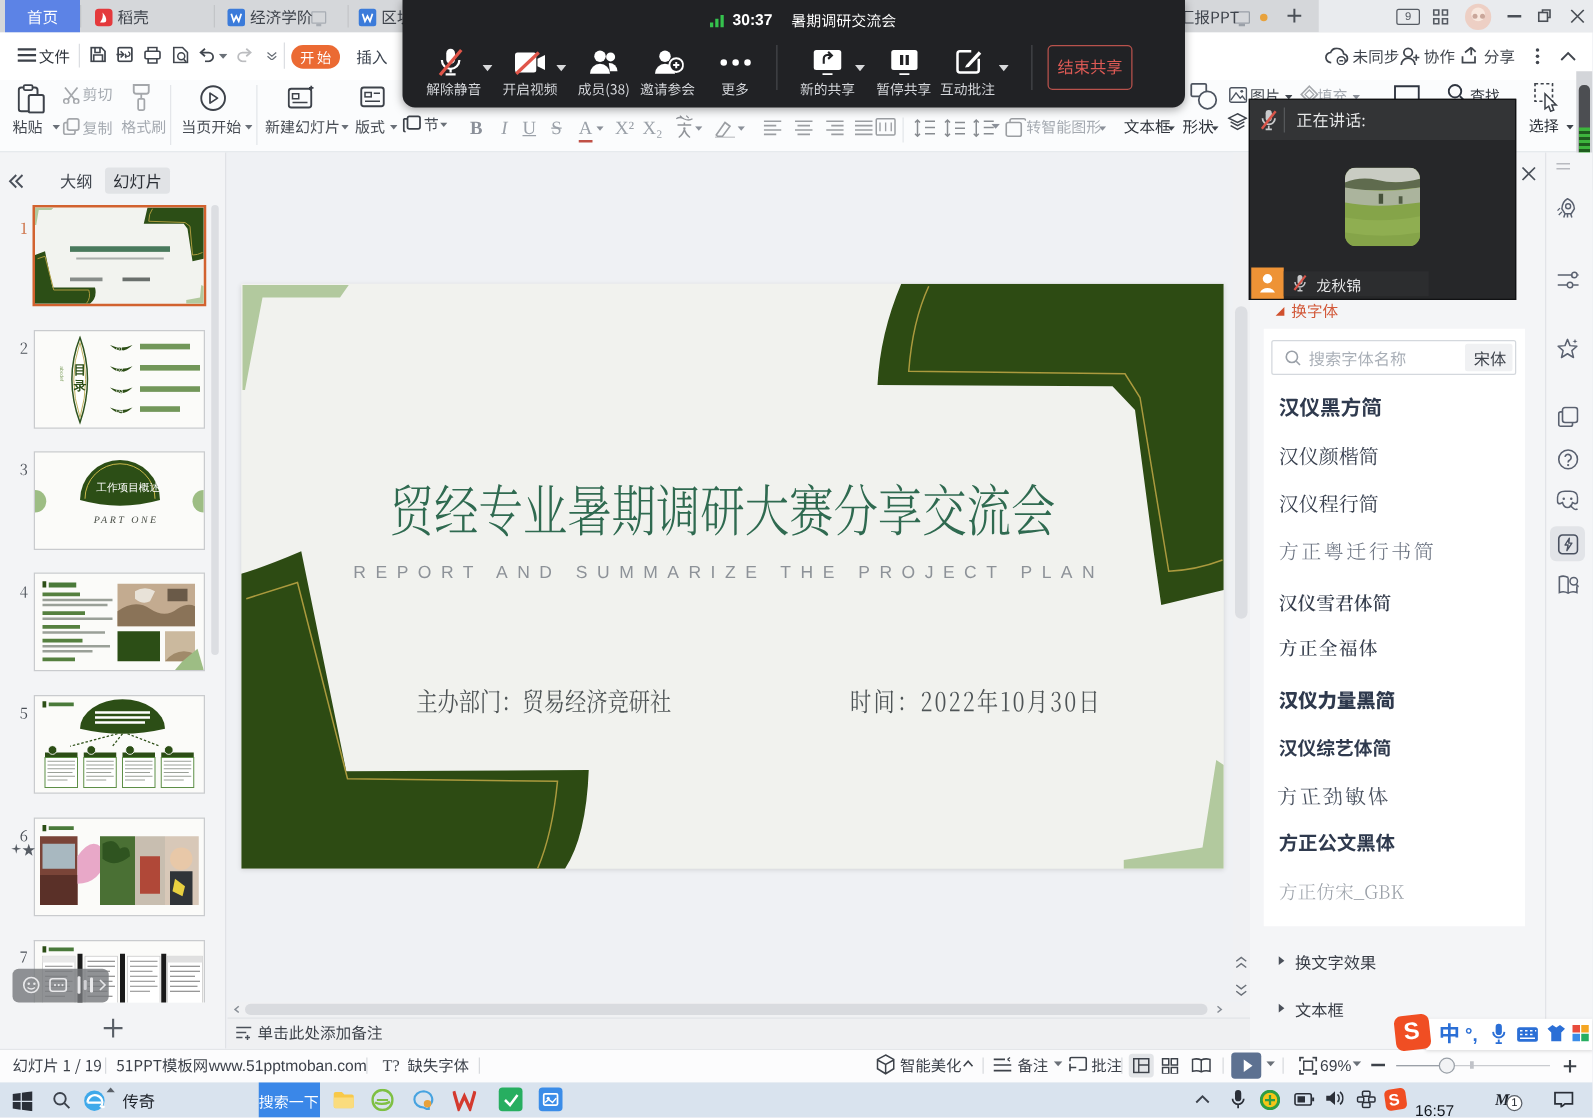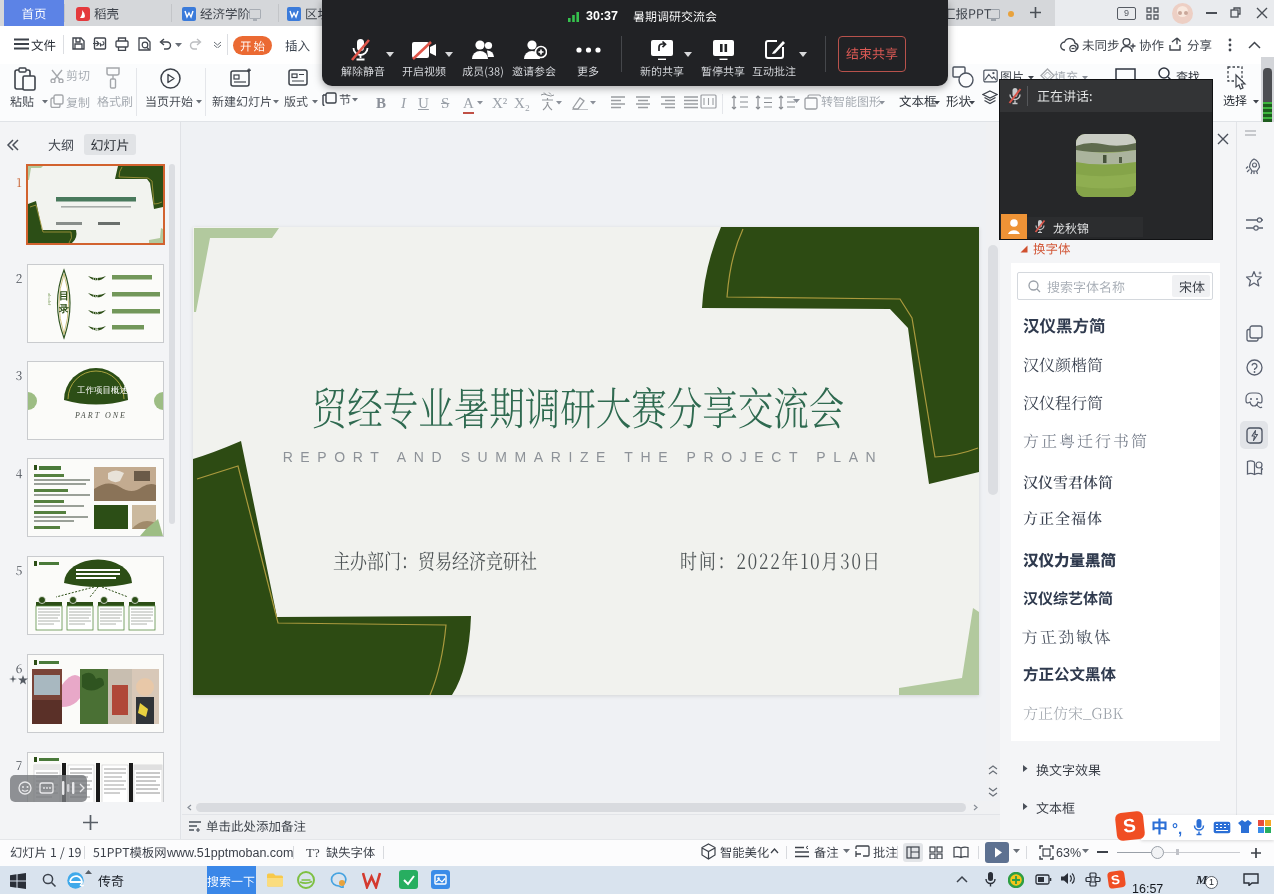--- a/index.html
+++ b/index.html
@@ -1015,21 +1015,21 @@
     <svg width="15" height="15">
       <rect x="1" y="1" width="6" height="6" fill="#e84c3d"></rect>
       <rect x="8" y="1" width="6" height="6" fill="#f5a623"></rect>
       <rect x="1" y="8" width="6" height="6" fill="#3a8ce8"></rect>
       <rect x="8" y="8" width="6" height="6" fill="#27ae60"></rect>
     </svg>
   </div>
 
 <div class="ab" style="left:583px;top:449px;transform:translateX(-50%);font-size:14px;letter-spacing:7.6px;color:#8d9298;white-space:nowrap;font-family:'Liberation Sans'">REPORT AND SUMMARIZE THE PROJECT PLAN</div>
 <div class="ab" style="left:167px;top:846px;font-size:12.5px;color:#3c414a">www.51pptmoban.com</div>
-<div class="ab" style="left:1056px;top:845.5px;font-size:12.5px;color:#3c414a">63%</div>
+<div class="ab" style="left:1056px;top:845.5px;font-size:12.5px;color:#3c414a">69%</div>
 <div class="ab" style="left:1132px;top:882px;font-size:12.5px;color:#14181e">16:57</div>
 <svg class="ab" style="left:0;top:0;pointer-events:none" width="1274" height="894">
     <defs>
       <path id="g0" d="M243 312H755V210H243ZM243 373V472H755V373ZM243 150H755V44H243ZM228 815C259 782 294 736 313 702H54V632H456C450 602 442 568 433 539H168V-80H243V-23H755V-80H833V539H512L546 632H949V702H696C725 737 757 779 785 820L702 842C681 800 643 742 611 702H345L389 725C370 758 331 808 294 844Z"></path>
       <path id="g1" d="M464 462V281C464 174 421 55 50 -19C66 -35 87 -64 96 -80C485 4 541 143 541 280V462ZM545 110C661 56 812 -27 885 -83L932 -23C854 32 703 111 589 161ZM171 595V128H248V525H760V130H839V595H478C497 630 517 673 535 715H935V785H74V715H449C437 676 419 631 403 595Z"></path>
       <path id="g2" d="M881 826C767 790 559 764 386 751C394 734 403 709 405 692C582 703 794 728 930 768ZM596 664C618 613 641 545 650 504L714 523C706 564 681 630 656 680ZM401 633C428 583 458 517 470 476L533 500C520 540 489 605 461 653ZM867 702C847 640 809 552 779 497L837 472C869 524 906 605 936 675ZM339 832C273 800 157 771 59 753C67 736 78 710 81 694C117 700 156 707 195 715V553H56V483H186C151 370 91 239 34 167C47 148 66 116 75 94C117 153 160 245 195 340V-81H266V375C290 335 316 288 328 263L372 323C356 345 292 429 266 459V483H395V553H266V732C310 743 351 757 386 772ZM683 435V368H849V238H688V171H849V29H487V172H641V238H487V362C540 383 596 408 641 434L584 486C544 456 475 421 414 395V-79H487V-38H849V-73H919V435Z"></path>
       <path id="g3" d="M80 454V252H150V389H847V252H920V454ZM460 841V753H63V685H460V593H139V528H863V593H538V685H940V753H538V841ZM299 312V188C299 105 262 29 33 -21C45 -34 64 -68 70 -86C318 -29 373 76 373 185V244H631V28C631 -50 654 -70 735 -70C752 -70 847 -70 865 -70C933 -70 953 -39 961 78C941 83 911 94 895 106C892 12 887 -2 857 -2C837 -2 760 -2 744 -2C710 -2 705 2 705 29V312Z"></path>
       <path id="g4" d="M40 57 54 -18C146 7 268 38 383 69L375 135C251 105 124 74 40 57ZM58 423C73 430 98 436 227 454C181 390 139 340 119 320C86 283 63 259 40 255C49 234 61 198 65 182C87 195 121 205 378 256C377 272 377 302 379 322L180 286C259 374 338 481 405 589L340 631C320 594 297 557 274 522L137 508C198 594 258 702 305 807L234 840C192 720 116 590 92 557C70 522 52 499 33 495C42 475 54 438 58 423ZM424 787V718H777C685 588 515 482 357 429C372 414 393 385 403 367C492 400 583 446 664 504C757 464 866 407 923 368L966 430C911 465 812 514 724 551C794 611 853 681 893 762L839 790L825 787ZM431 332V263H630V18H371V-52H961V18H704V263H914V332Z"></path>
       <path id="g5" d="M737 330V-69H810V330ZM442 328V225C442 148 418 47 259 -21C275 -32 300 -54 313 -68C484 7 514 127 514 224V328ZM89 772C142 740 210 690 242 657L293 713C258 745 190 791 137 821ZM40 509C94 475 163 425 196 391L246 446C212 479 142 527 88 557ZM62 -14 129 -61C177 30 231 153 273 257L213 303C168 192 106 62 62 -14ZM541 823C557 794 573 757 585 725H311V657H421C457 577 506 513 569 463C493 422 398 396 288 380C301 363 318 330 324 313C444 336 547 369 631 421C712 373 811 342 929 324C939 346 959 376 975 392C865 405 771 429 694 467C751 516 795 578 824 657H951V725H664C652 760 630 807 609 843ZM745 657C721 593 682 543 631 503C571 543 526 594 493 657Z"></path>
       <path id="g6" d="M460 347V275H60V204H460V14C460 -1 455 -5 435 -7C414 -8 347 -8 269 -6C282 -26 296 -57 302 -78C393 -78 450 -77 487 -65C524 -55 536 -33 536 13V204H945V275H536V315C627 354 719 411 784 469L735 506L719 502H228V436H635C583 402 519 368 460 347ZM424 824C454 778 486 716 500 674H280L318 693C301 732 259 788 221 830L159 802C191 764 227 712 246 674H80V475H152V606H853V475H928V674H763C796 714 831 763 861 808L785 834C762 785 720 721 683 674H520L572 694C559 737 524 801 490 849Z"></path>

